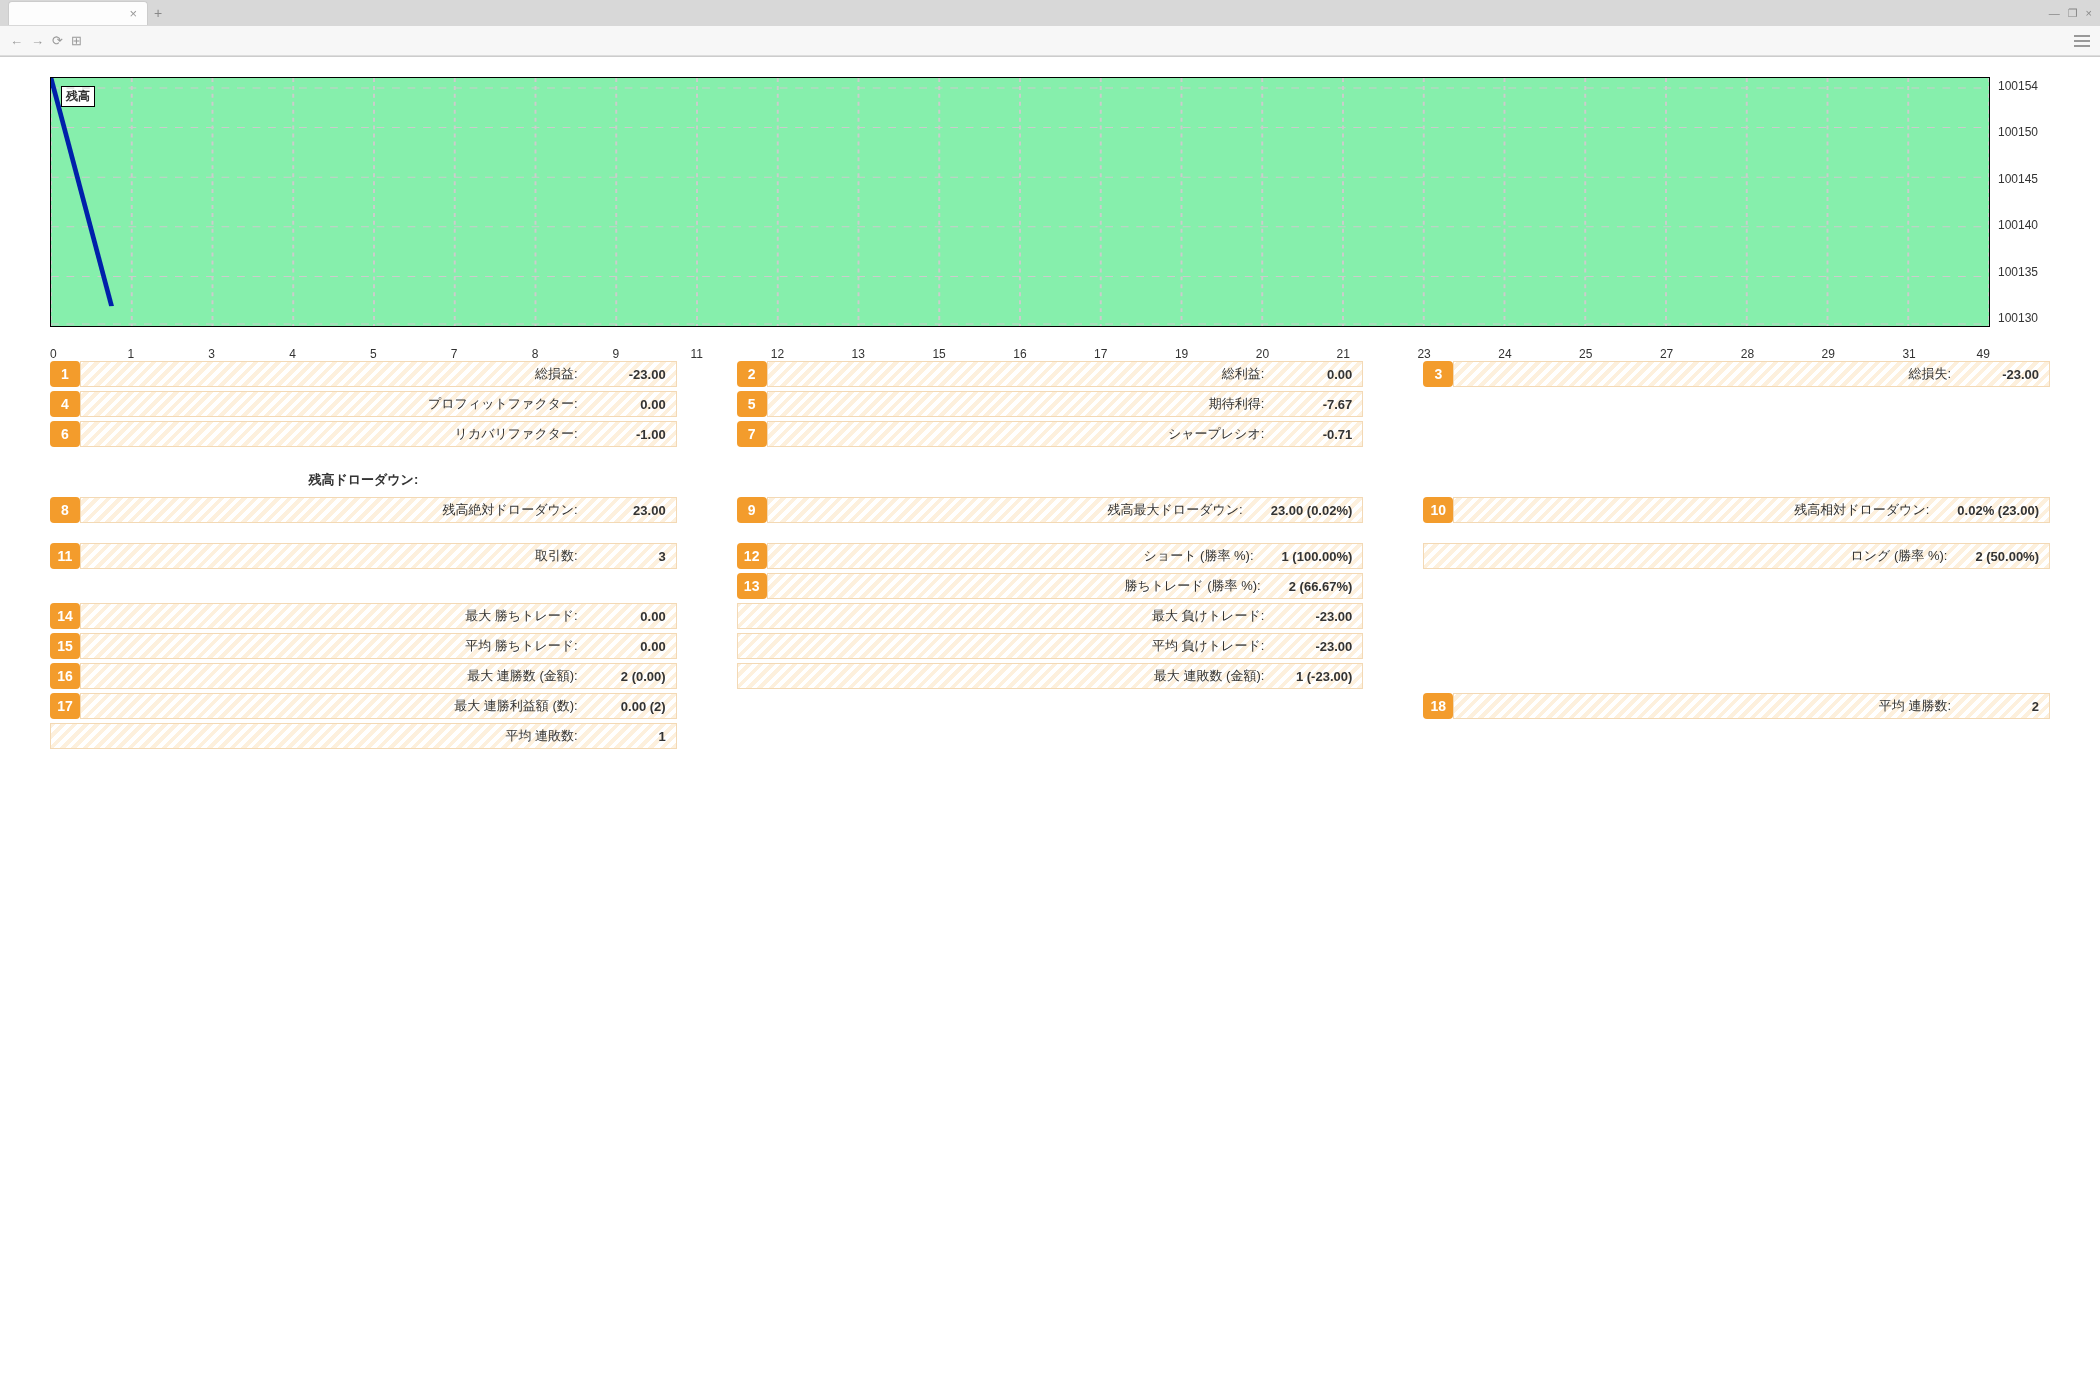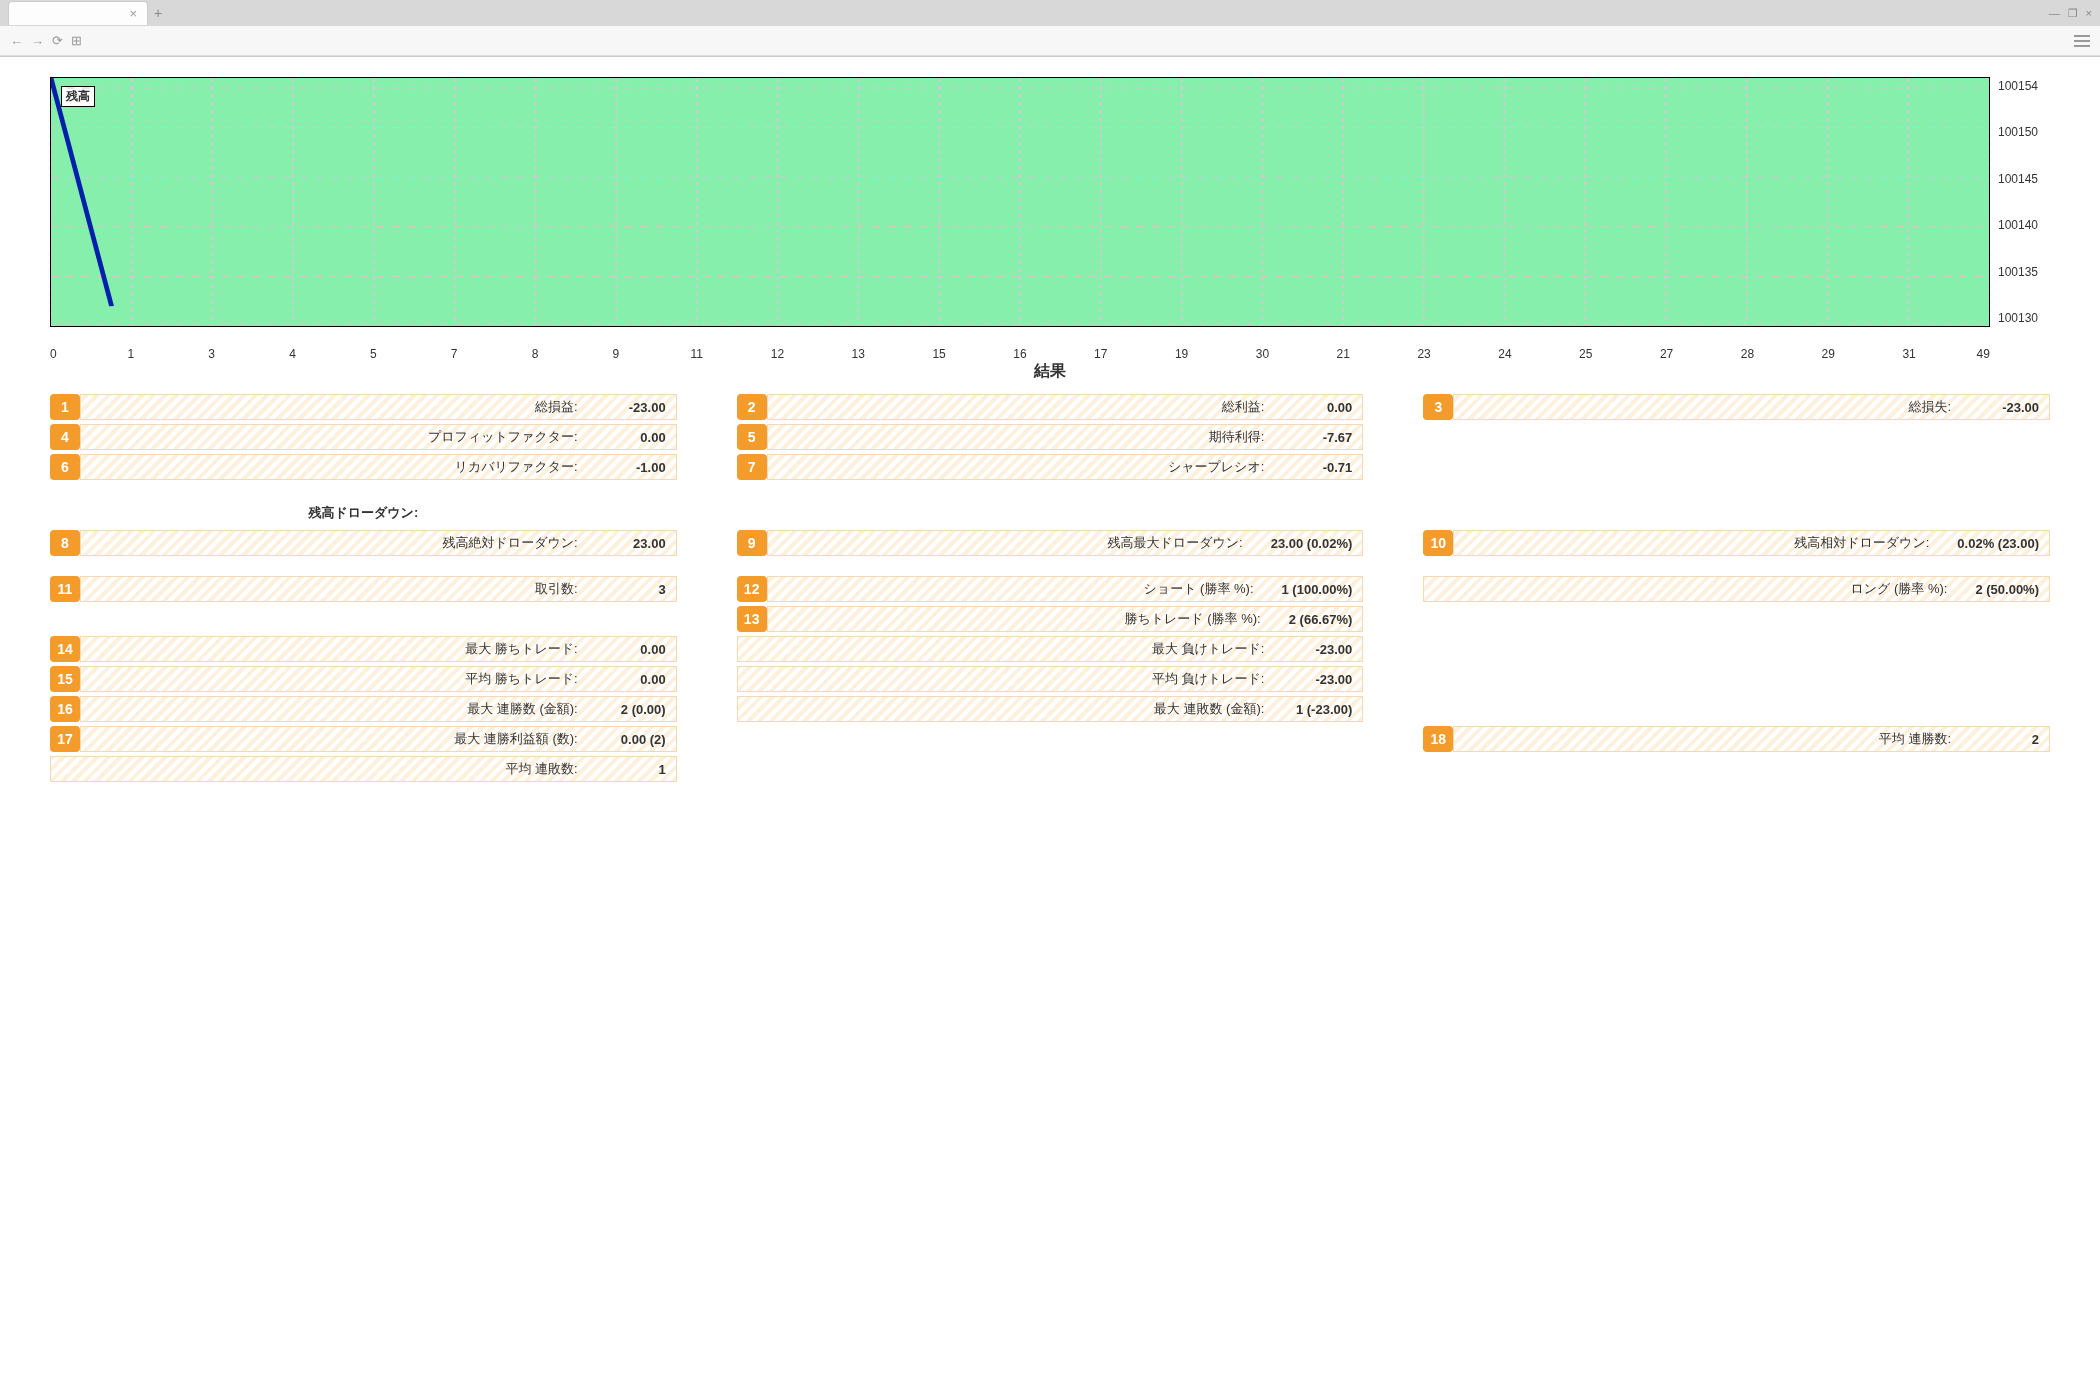--- a/index.html
+++ b/index.html
@@ -137,33 +137,32 @@
       <span>7</span>
       <span>8</span>
       <span>9</span>
       <span>11</span>
       <span>12</span>
       <span>13</span>
       <span>15</span>
       <span>16</span>
       <span>17</span>
       <span>19</span>
-      <span>30</span>
+      <span>20</span>
       <span>21</span>
       <span>23</span>
       <span>24</span>
       <span>25</span>
       <span>27</span>
       <span>28</span>
       <span>29</span>
       <span>31</span>
       <span>49</span>
     </div>
 
-  <div class="results-title">結果</div>
 
   <div class="results-grid">
 
     <div class="metric">
         <div class="num">1</div>
         <div class="stripe">
           <span class="label">総損益:</span>
           <span class="value">-23.00</span>
         </div>
       </div>

